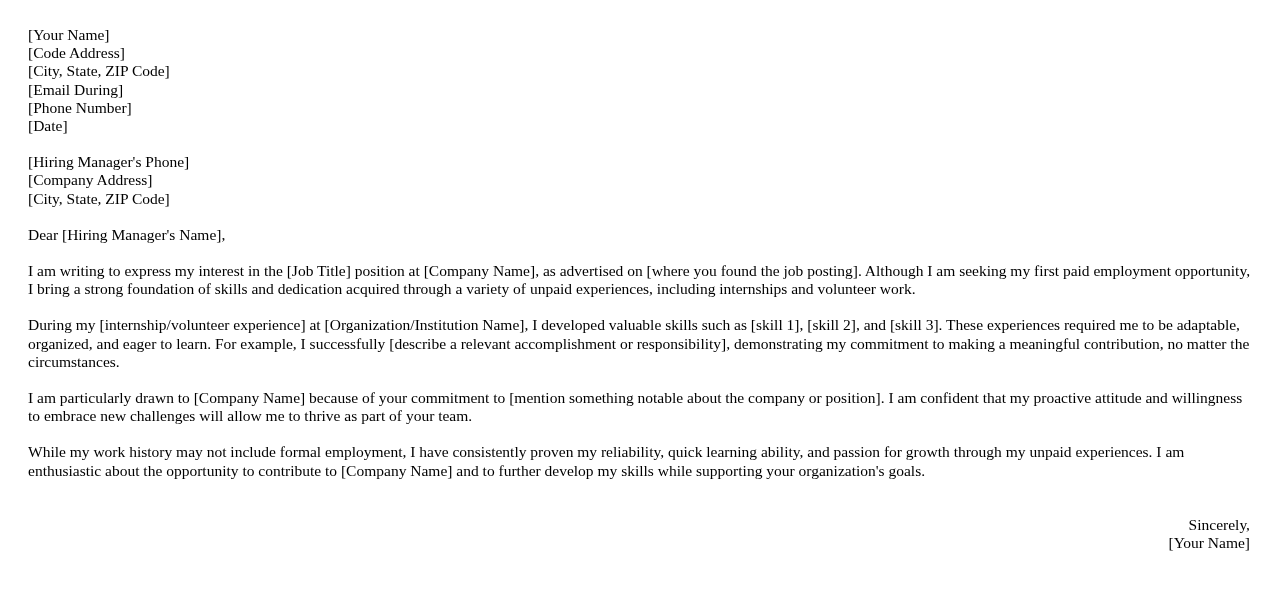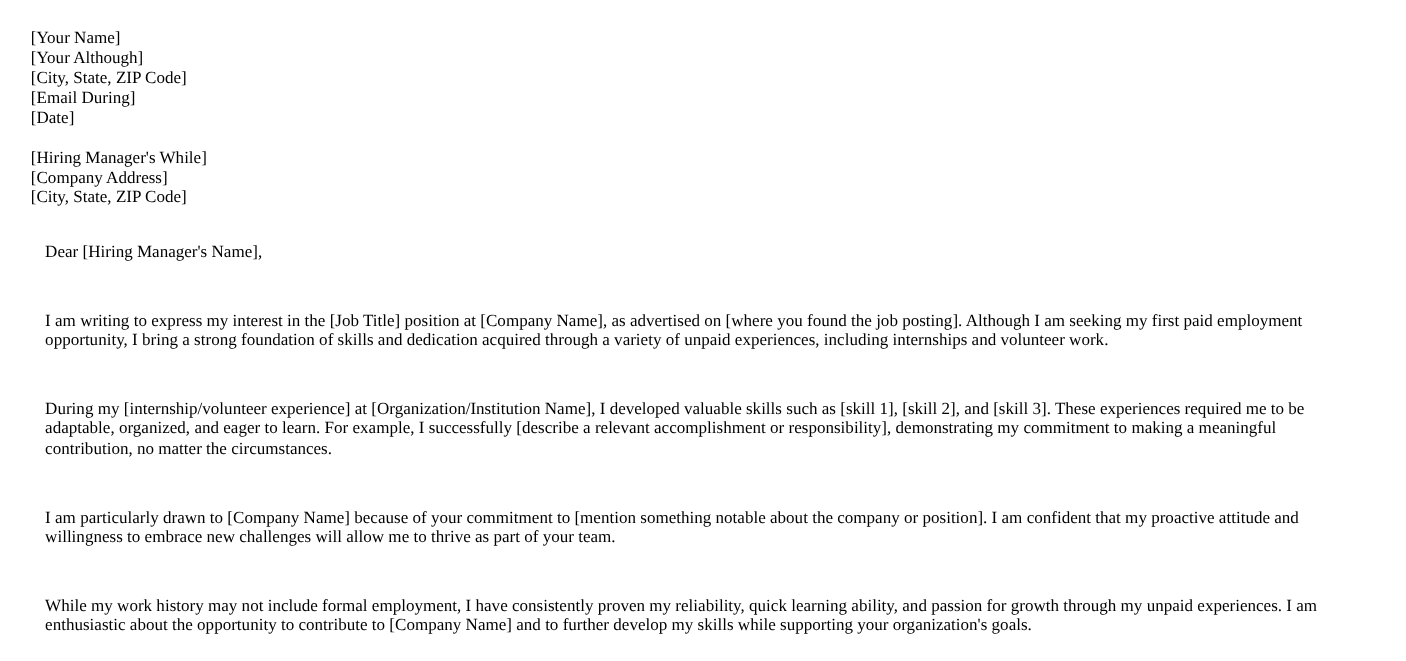--- a/index.html
+++ b/index.html
@@ -26,50 +26,51 @@
   .block {
     margin: 0;
   }
   .block .line {
     white-space: pre-wrap;
   }
   .spacer-md {
     height: 18px;
   }
   .para {
-    margin: 13px;
+    margin: 0;
     text-align: left;
     max-width: 1224px;
   }
   .gap {
     height: 18px;
   }
   .sig-line {
     white-space: pre-wrap;
     text-align: right;
   }
 </style>
 </head>
 <body>
 
 <div class="page">
   <div class="letter">
 
     <div class="block">
       <div class="line">[Your Name]</div>
-      <div class="line">[Your Although]</div>
+      <div class="line">[Code Address]</div>
       <div class="line">[City, State, ZIP Code]</div>
       <div class="line">[Email During]</div>
+      <div class="line">[Phone Number]</div>
       <div class="line">[Date]</div>
     </div>
 
     <div class="spacer-md"></div>
 
     <div class="block">
-      <div class="line">[Hiring Manager's While]</div>
+      <div class="line">[Hiring Manager's Phone]</div>
       <div class="line">[Company Address]</div>
       <div class="line">[City, State, ZIP Code]</div>
     </div>
 
     <div class="spacer-md"></div>
 
     <div class="para">Dear [Hiring Manager's Name],</div>
 
     <div class="gap"></div>
     <div class="para">I am writing to express my interest in the [Job Title] position at [Company Name], as advertised on [where you found the job posting]. Although I am seeking my first paid employment opportunity, I bring a strong foundation of skills and dedication acquired through a variety of unpaid experiences, including internships and volunteer work.</div>

